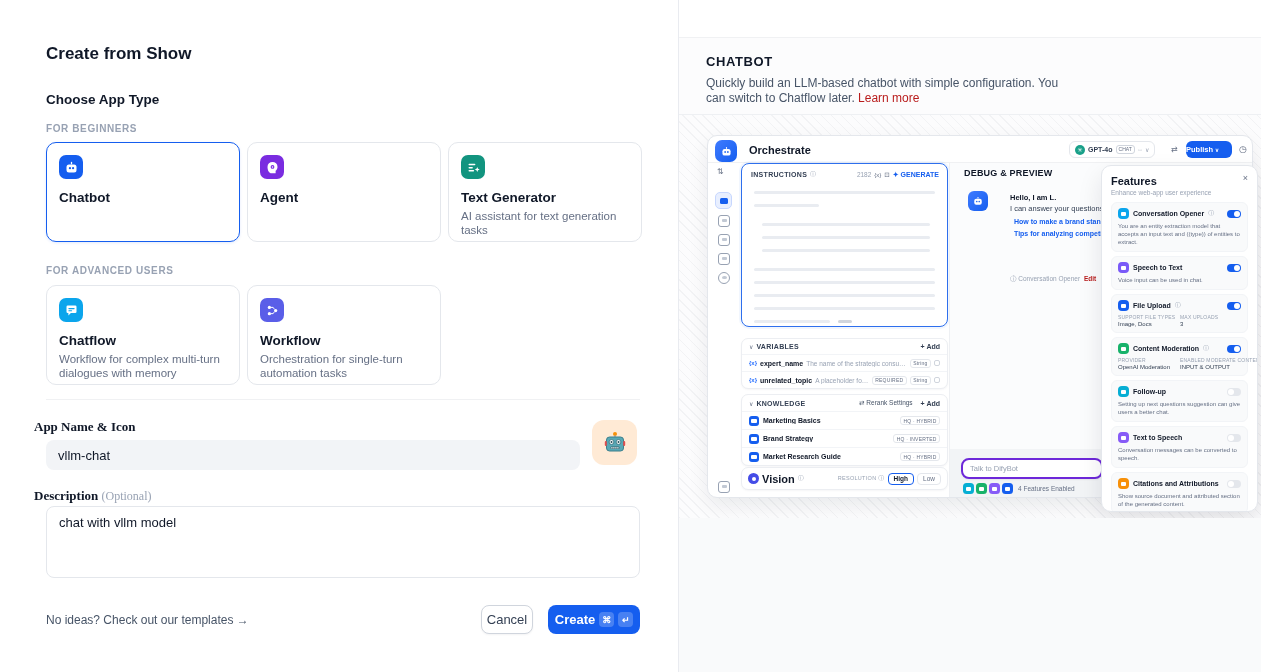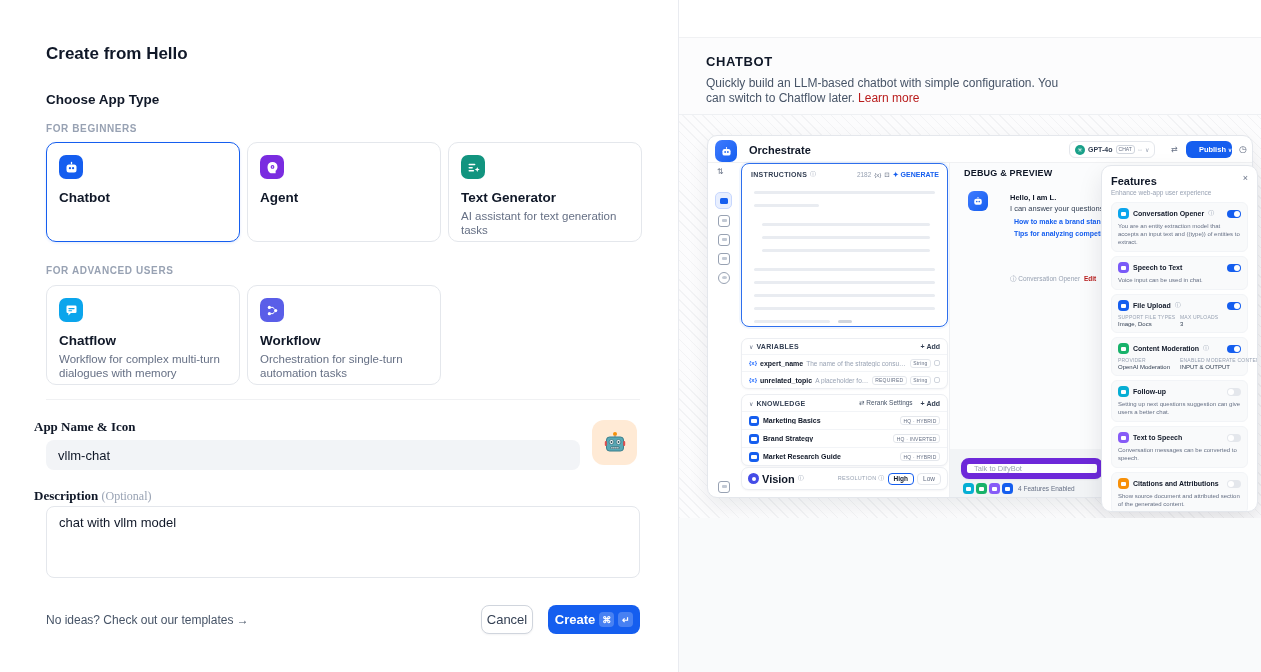--- a/index.html
+++ b/index.html
@@ -44,21 +44,21 @@
   
   .shot { position:absolute; left:28px; top:20px; width:546px; height:363px; background:#fff; border:1px solid #e4e7ec; border-radius:10px; box-shadow:0 8px 20px rgba(16,24,40,.08); font-size:7px; }
   .shot-header { position:absolute; left:0; top:0; width:100%; height:27px; border-bottom:1px solid #f0f1f3; }
   .bot-avatar { border-radius:7px; background:linear-gradient(135deg,#3f7bff,#155eef); display:flex; align-items:center; justify-content:center; }
   .shot-title { position:absolute; left:41px; top:8px; font-size:11px; font-weight:700; }
   .model-pill { position:absolute; left:361px; top:5px; height:17px; background:#fff; border:1px solid #e4e7ec; border-radius:6px; display:flex; align-items:center; gap:3px; padding:0 5px; color:#344054; }
   .model-dot { width:10px; height:10px; border-radius:50%; background:#19a089; display:flex; align-items:center; justify-content:center; color:#fff; font-size:6px; }
   .chat-chip { border:1px solid #d0d5dd; border-radius:3px; font-size:5px; color:#667085; padding:0 2px; line-height:7px; }
   .tiny-ic { color:#98a2b3; font-size:6px; }
   .swap-ic { position:absolute; left:463px; top:9px; color:#667085; font-size:8px; }
-  .publish-btn { position:absolute; left:478px; top:5px; width:46px; height:17px; background:#155eef; border-radius:6px; color:#fff; font-size:7.5px; font-weight:600; display:flex; align-items:center; justify-content:flex-end; gap:2px; cursor:pointer; }
+  .publish-btn { position:absolute; left:478px; top:5px; width:46px; height:17px; background:#155eef; border-radius:6px; color:#fff; font-size:7.5px; font-weight:600; display:flex; align-items:center; justify-content:flex-start; gap:2px; cursor:pointer; }
   .clock-ic { position:absolute; left:531px; top:8px; color:#667085; font-size:9px; }
 
   
   .rail-ic { position:absolute; left:9px; color:#667085; }
   .rail-box { width:12px; height:12px; border:1px solid #98a2b3; border-radius:3px; position:absolute; left:10px; }
   .rail-box i { display:block; margin:2.5px auto 0; width:5px; height:3.5px; background:#c2c9d4; border-radius:1px; }
   .rail-sel { position:absolute; left:7px; width:17px; height:17px; background:#e8efff; border:1px solid #c7d7fe; border-radius:5px; display:flex; align-items:center; justify-content:center; }
   .rail-sel i { width:8px; height:6px; background:#155eef; border-radius:1.5px; display:block; }
 
   
@@ -100,21 +100,21 @@
 
   
   .debug-col { position:absolute; left:241px; top:27px; right:0; bottom:0; background:#fbfcfd; border-left:1px solid #eef0f3; border-radius:0 0 9px 0; }
   .debug-band { position:absolute; left:0; right:0; bottom:0; height:48px; background:#f2f4f6; border-radius:0 0 9px 0; }
   .debug-title { position:absolute; left:14px; top:5px; font-size:9px; font-weight:700; letter-spacing:.2px; }
   .chat-msg { position:absolute; left:18px; top:28px; }
   .msg-l1 { position:absolute; left:42px; top:2px; font-size:7.5px; font-weight:700; white-space:nowrap; }
   .msg-l2 { position:absolute; left:42px; top:13px; font-size:7.5px; color:#344054; white-space:nowrap; }
   .sug-row { position:absolute; left:46px; font-size:7px; font-weight:600; color:#155eef; white-space:nowrap; }
   .opener-row { position:absolute; left:42px; top:84px; font-size:6.5px; color:#98a2b3; white-space:nowrap; }
-  .chat-input { position:absolute; left:11px; top:295px; width:142px; height:21px; background:#fff; border:6px solid #6d28d9; border-radius:8px; box-shadow:0 1px 2px rgba(16,24,40,.06); display:flex; align-items:center; padding:0 7px; font-size:7.5px; color:#98a2b3; }
+  .chat-input { position:absolute; left:11px; top:295px; width:142px; height:21px; background:#fff; border:2px solid #6d28d9; border-radius:8px; box-shadow:0 1px 2px rgba(16,24,40,.06); display:flex; align-items:center; padding:0 7px; font-size:7.5px; color:#98a2b3; }
   .fbadge-row { position:absolute; left:13px; top:320px; display:flex; align-items:center; gap:2px; }
   .fbadge { width:11px; height:11px; border-radius:3.5px; position:relative; }
   .fbadge::after { content:""; position:absolute; left:3px; top:3.5px; width:5px; height:4px; background:#fff; border-radius:1px; }
   .fbadge-txt { font-size:6.5px; color:#667085; margin-left:3px; }
 
   
   .features-panel { position:absolute; left:422px; top:50px; width:157px; height:347px; background:#fff; border:1px solid #e4e7ec; border-radius:10px; box-shadow:0 10px 24px rgba(16,24,40,.1); overflow:hidden; padding:9px 9px 0 9px; }
   .fp-title { font-size:11px; font-weight:700; }
   .fp-close { position:absolute; right:9px; top:7px; color:#667085; font-size:9px; cursor:pointer; }
   .fp-sub { font-size:6.5px; color:#98a2b3; margin-top:2px; margin-bottom:6px; }
@@ -133,21 +133,21 @@
   .meta-k { font-size:5px; color:#98a2b3; letter-spacing:.2px; }
   .meta-v { font-size:6px; color:#344054; margin-top:1px; }
   .nowrap { white-space:nowrap; }
 </style>
 </head>
 <body>
 
 <div class="app">
 
   <section class="left-panel">
-    <h1 class="lp-title">Create from Hello</h1>
+    <h1 class="lp-title">Create from Show</h1>
     <h2 class="lp-section">Choose App Type</h2>
     <div class="eyebrow" style="top:123px">FOR BEGINNERS</div>
 
     <div class="cards-row" style="top:142px">
       <div class="app-card selected">
         <div class="card-icon" style="background:#155eef">
           <svg width="15" height="15" viewBox="0 0 24 24">
               <rect x="11" y="3" width="2" height="4" fill="#fff"></rect>
               <rect x="4" y="7" width="16" height="13" rx="4" fill="#fff"></rect>
               <circle cx="9.5" cy="13" r="1.8" fill="#155eef"></circle>

